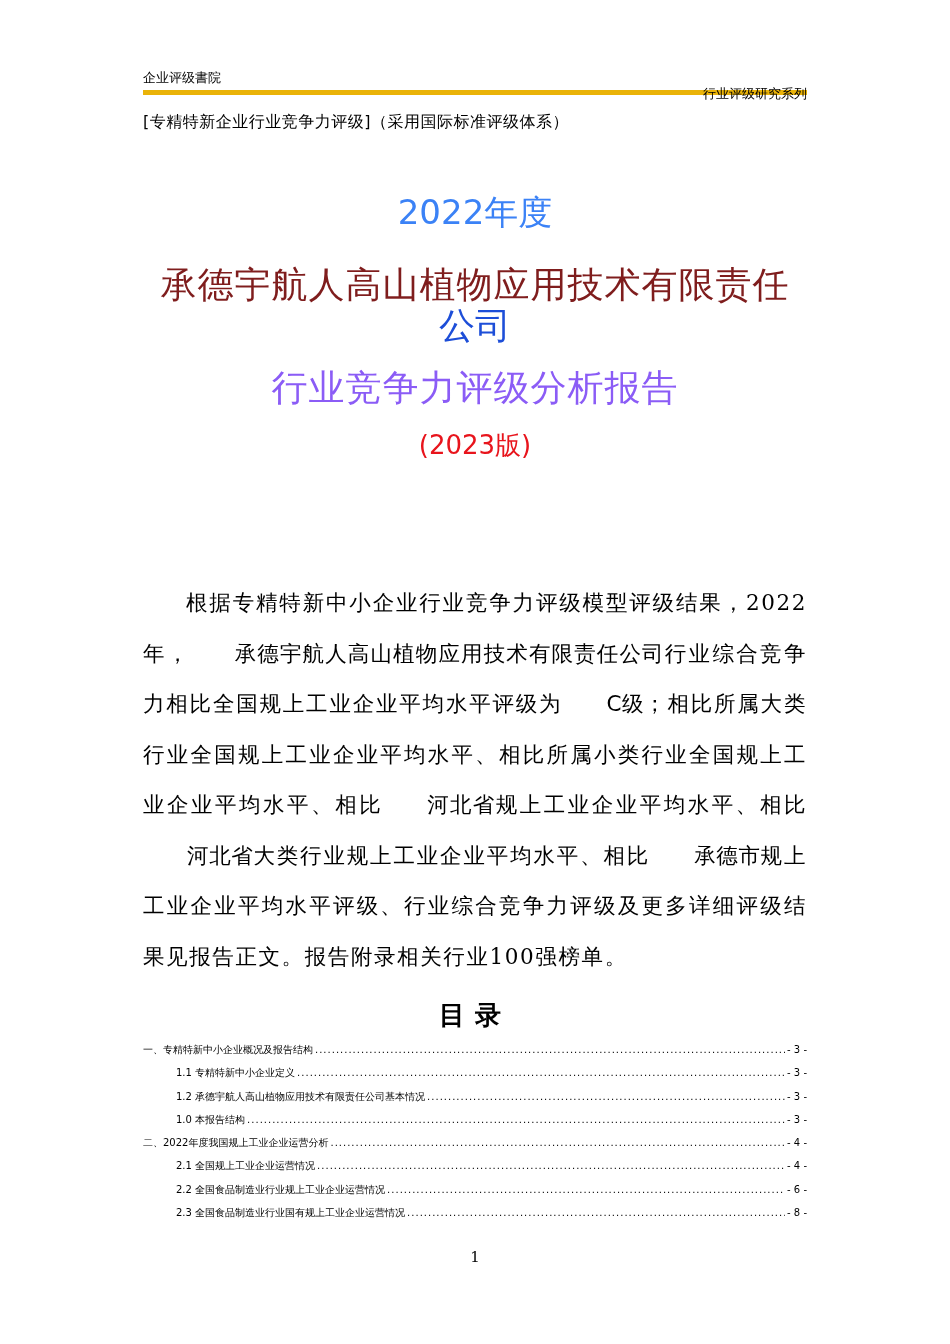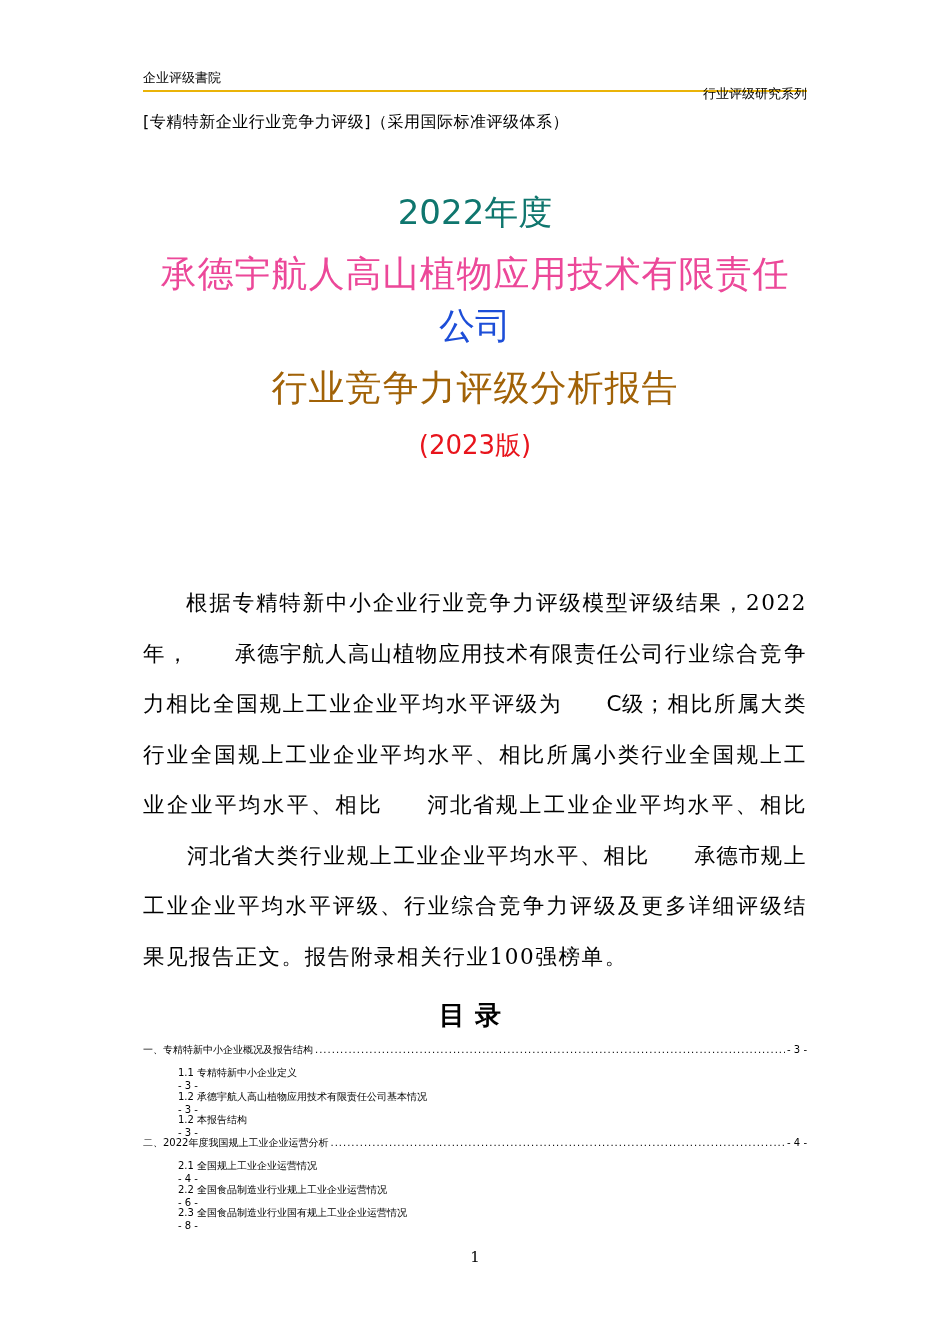--- a/index.html
+++ b/index.html
@@ -1,21 +1,21 @@
 <!DOCTYPE html>
 <html><head>
 <meta charset="utf-8">
 <style>
   html, body { margin: 0; padding: 0; background: #ffffff; }
   body { width: 950px; height: 1344px; position: relative; overflow: hidden;
          font-family: "DejaVu Serif", "Liberation Serif", serif; color: #000; }
   .page { position: absolute; left: 0; top: 0; width: 950px; height: 1344px; }
 
   .header { position: absolute; left: 143px; top: 68px; width: 664px; height: 22px;
-            border-bottom: 2px solid #eab308; font-family: "DejaVu Sans", sans-serif; font-size: 13px; }
+            border-bottom: 5px solid #eab308; font-family: "DejaVu Sans", sans-serif; font-size: 13px; }
   .header .left { position: absolute; left: 0; top: 1px; }
   .header .right { position: absolute; right: 0; top: 1px; margin-top: 16px; }
 
   .series-tag { position: absolute; left: 143px; top: 112px; font-size: 16px;
                 font-family: "DejaVu Sans", sans-serif; letter-spacing: 0.5px; }
 
   .title-block { position: absolute; left: 143px; width: 664px; text-align: center; color: #e8141c;
                  font-family: "DejaVu Sans", sans-serif; }
   .t-year { top: 190px; font-size: 34px; }
   .t-company1 { top: 250px; font-size: 36px; letter-spacing: 1px; }
@@ -29,44 +29,44 @@
   .summary { position: absolute; left: 143px; top: 578px; width: 664px; font-size: 21.5px; line-height: 50.5px;
              text-align: justify; letter-spacing: 1.6px; }
   .summary p { margin: 0; text-indent: 2em; }
   .summary b { font-family: "DejaVu Sans", sans-serif; font-weight: normal; letter-spacing: 0.4px; margin-left: 44px; }
 
   .toc-heading { position: absolute; left: 143px; width: 664px; top: 998px; text-align: center;
                  font-family: "DejaVu Sans", sans-serif; font-weight: bold; font-size: 26px; letter-spacing: 10px; }
 
   .toc { position: absolute; left: 143px; top: 1043px; width: 664px; font-family: "DejaVu Sans", sans-serif; font-size: 10px; }
   .toc-row { display: flex; align-items: baseline; height: 23.3px; white-space: nowrap; }
-  .toc-row.level2 { padding-left: 33px; flex-direction: column; }
+  .toc-row.level2 { padding-left: 33px; }
   .toc-row .label { flex: 0 0 auto; }
   .toc-row .dots { flex: 1 1 auto; overflow: hidden; margin: 0 2px; color: #000; letter-spacing: 1px; }
   .toc-row .dots::before { content: "........................................................................................................................................................................................................"; }
   .toc-row .pg { flex: 0 0 auto; }
 
   .page-number { position: absolute; left: 143px; width: 664px; top: 1248px; text-align: center; font-size: 15px; }
 </style>
 </head>
 <body>
 
 <div class="page">
 
   <div class="header">
     <span class="left">企业评级書院</span>
     <span class="right">行业评级研究系列</span>
   </div>
 
   <div class="series-tag">[专精特新企业行业竞争力评级]（采用国际标准评级体系）</div>
 
-  <div class="title-block t-year" style="color: #0f766e;">2022年度</div>
-  <div class="title-block t-company1" style="color: #ec4899;">承德宇航人高山植物应用技术有限责任</div>
+  <div class="title-block t-year" style="color: #3b82f6;">2022年度</div>
+  <div class="title-block t-company1" style="color: #7f1d1d; margin-top: 11px;">承德宇航人高山植物应用技术有限责任</div>
   <div class="title-block t-company2" style="color: #1d4ed8;">公司</div>
-  <div class="title-block t-report" style="color: #a16207;">行业竞争力评级分析报告</div>
+  <div class="title-block t-report" style="color: #8b5cf6;">行业竞争力评级分析报告</div>
   <div class="title-block t-edition" style="color: rgb(232, 20, 28);">(2023版)</div>
 
 
   <div class="summary">
     <p id="summary-para"><span>根据专精特新中小企业行业竞争力评级模型评级结果，2022年，</span><b>承德宇航人高山植物应用技术有限责任公司</b><span>行业综合竞争力相比全国规上工业企业平均水平评级为</span><b>C级</b><span>；相比所属大类行业全国规上工业企业平均水平、相比所属小类行业全国规上工业企业平均水平、相比</span><b>河北省</b><span>规上工业企业平均水平、相比</span><b>河北省</b><span>大类行业规上工业企业平均水平、相比</span><b>承德市</b><span>规上工业企业平均水平评级、行业综合竞争力评级及更多详细评级结果见报告正文。报告附录相关行业100强榜单。</span></p>
   </div>
 
   <div class="toc-heading">目录</div>
 
   <div class="toc" id="toc">
@@ -79,21 +79,21 @@
         <span class="label">1.1 专精特新中小企业定义</span>
         <span class="dots"></span>
         <span class="pg">- 3 -</span>
       </div>
       <div class="toc-row level2">
         <span class="label">1.2 承德宇航人高山植物应用技术有限责任公司基本情况</span>
         <span class="dots"></span>
         <span class="pg">- 3 -</span>
       </div>
       <div class="toc-row level2">
-        <span class="label">1.2 本报告结构</span>
+        <span class="label">1.0 本报告结构</span>
         <span class="dots"></span>
         <span class="pg">- 3 -</span>
       </div>
       <div class="toc-row">
         <span class="label">二、2022年度我国规上工业企业运营分析</span>
         <span class="dots"></span>
         <span class="pg">- 4 -</span>
       </div>
       <div class="toc-row level2">
         <span class="label">2.1 全国规上工业企业运营情况</span>

